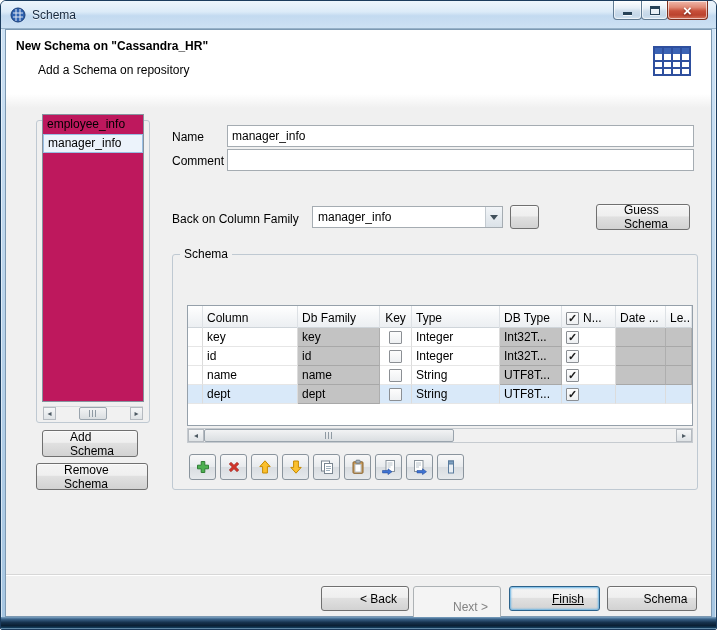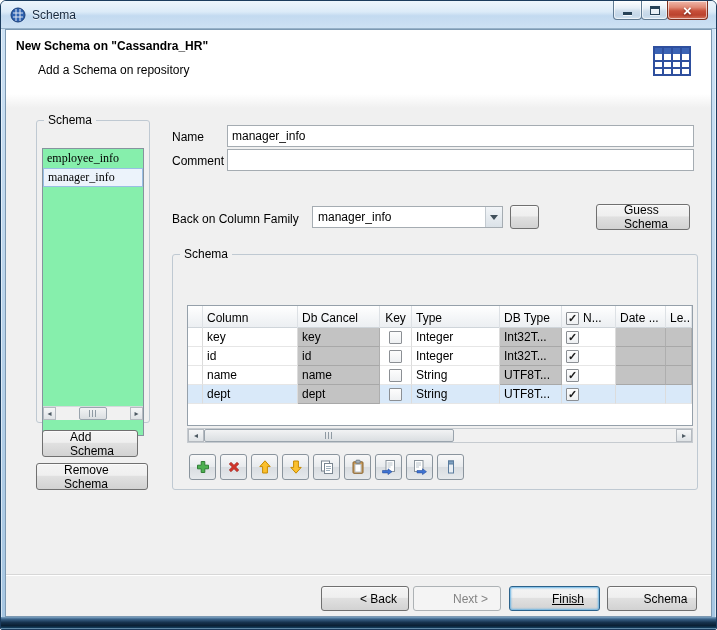--- a/index.html
+++ b/index.html
@@ -56,21 +56,21 @@
   .banner-icon { position:absolute; right:20px; top:16px; }
 
   
   .groupbox { position:absolute; border:1px solid #bfc9d2; border-radius:3px; }
   .grouplabel { position:absolute; top:-8px; left:7px; background:#f0f0f0; padding:0 4px; }
 
   .gb-left  { left:30px; top:90px;  width:114px; height:303px; }
   .gb-right { left:166px; top:224px; width:526px; height:236px; }
 
   
-  .schema-list { position:absolute; left:36px; top:118px; width:102px; height:288px; background:#86efac; border:1px solid #86939e; overflow:hidden;font-family:Liberation Serif, serif; }
+  .schema-list { position:absolute; left:36px; top:84px; width:102px; height:288px; background:#be185d; border:1px solid #86939e; overflow:hidden; }
   .list-item { height:19px; line-height:18px; padding-left:4px; white-space:nowrap; }
   .list-item.selected { background:#ecf3fb; border:1px solid #99bee4; line-height:16px; }
 
   .hscroll { position:absolute; display:flex; background:#f1f1f1; border-top:1px solid #d5d9dc; }
   .hscroll .sc-btn {
     height:100%; background:linear-gradient(180deg,#f6f7f8,#dfe3e6); border:1px solid #b5bac0;
     display:flex; align-items:center; justify-content:center; font-size:8px; color:#4d5a63;
   }
   .hscroll .sc-thumb {
     position:absolute; top:0; height:100%; border:1px solid #9aa4ad; border-radius:2px;
@@ -91,21 +91,21 @@
   }
   .btn.disabled { border-color:#adb2b5; background:#f4f4f4; color:#838383; box-shadow:none; }
   .btn.default  { border-color:#2c628b; box-shadow: inset 0 0 2px 1px #69b3e3, inset 0 1px 0 #eef7fd; text-decoration: underline; }
 
   .btn-add-schema    { left:36px; top:400px; width:96px; height:27px; }
   .btn-remove-schema { left:30px; top:433px; width:112px; height:27px; }
   .btn-guess         { left:590px; top:174px; width:94px; height:26px; }
   .btn-refresh       { left:504px; top:175px; width:26px; height:24px; }
 
   .btn-back   { left:315px; top:556px; width:88px; height:25px; }
-  .btn-next   { left:407px; top:556px; width:88px; height:25px; }
+  .btn-next   { left:407px; top:556px; width:88px; height:41px; }
   .btn-finish { left:503px; top:556px; width:91px; height:25px; }
   .btn-cancel { left:601px; top:556px; width:90px; height:25px; }
 
   .footer-sep { position:absolute; left:0; top:544px; width:100%; height:2px;
     background:linear-gradient(#d7d7d7 50%, #ffffff 50%); }
 
   
   .form-label { position:absolute; white-space:nowrap; }
   .lbl-name    { left:166px; top:100px; }
   .lbl-comment { left:166px; top:124px; }
@@ -249,21 +249,21 @@
     <div class="btn btn-guess">Guess Schema</div>
 
     <div class="groupbox gb-right">
       <span class="grouplabel">Schema</span>
     </div>
 
     <div class="table">
       <div class="thead">
         <div class="th c-sel"></div>
         <div class="th c-col">Column</div>
-        <div class="th c-db">Db Cancel</div>
+        <div class="th c-db">Db Family</div>
         <div class="th c-key">Key</div>
         <div class="th c-type">Type</div>
         <div class="th c-dbtype">DB Type</div>
         <div class="th c-null">
           <span class="cb checked"></span>
           <span>N...</span>
         </div>
         <div class="th c-date">Date ...</div>
         <div class="th c-len">Le...</div>
       </div>

